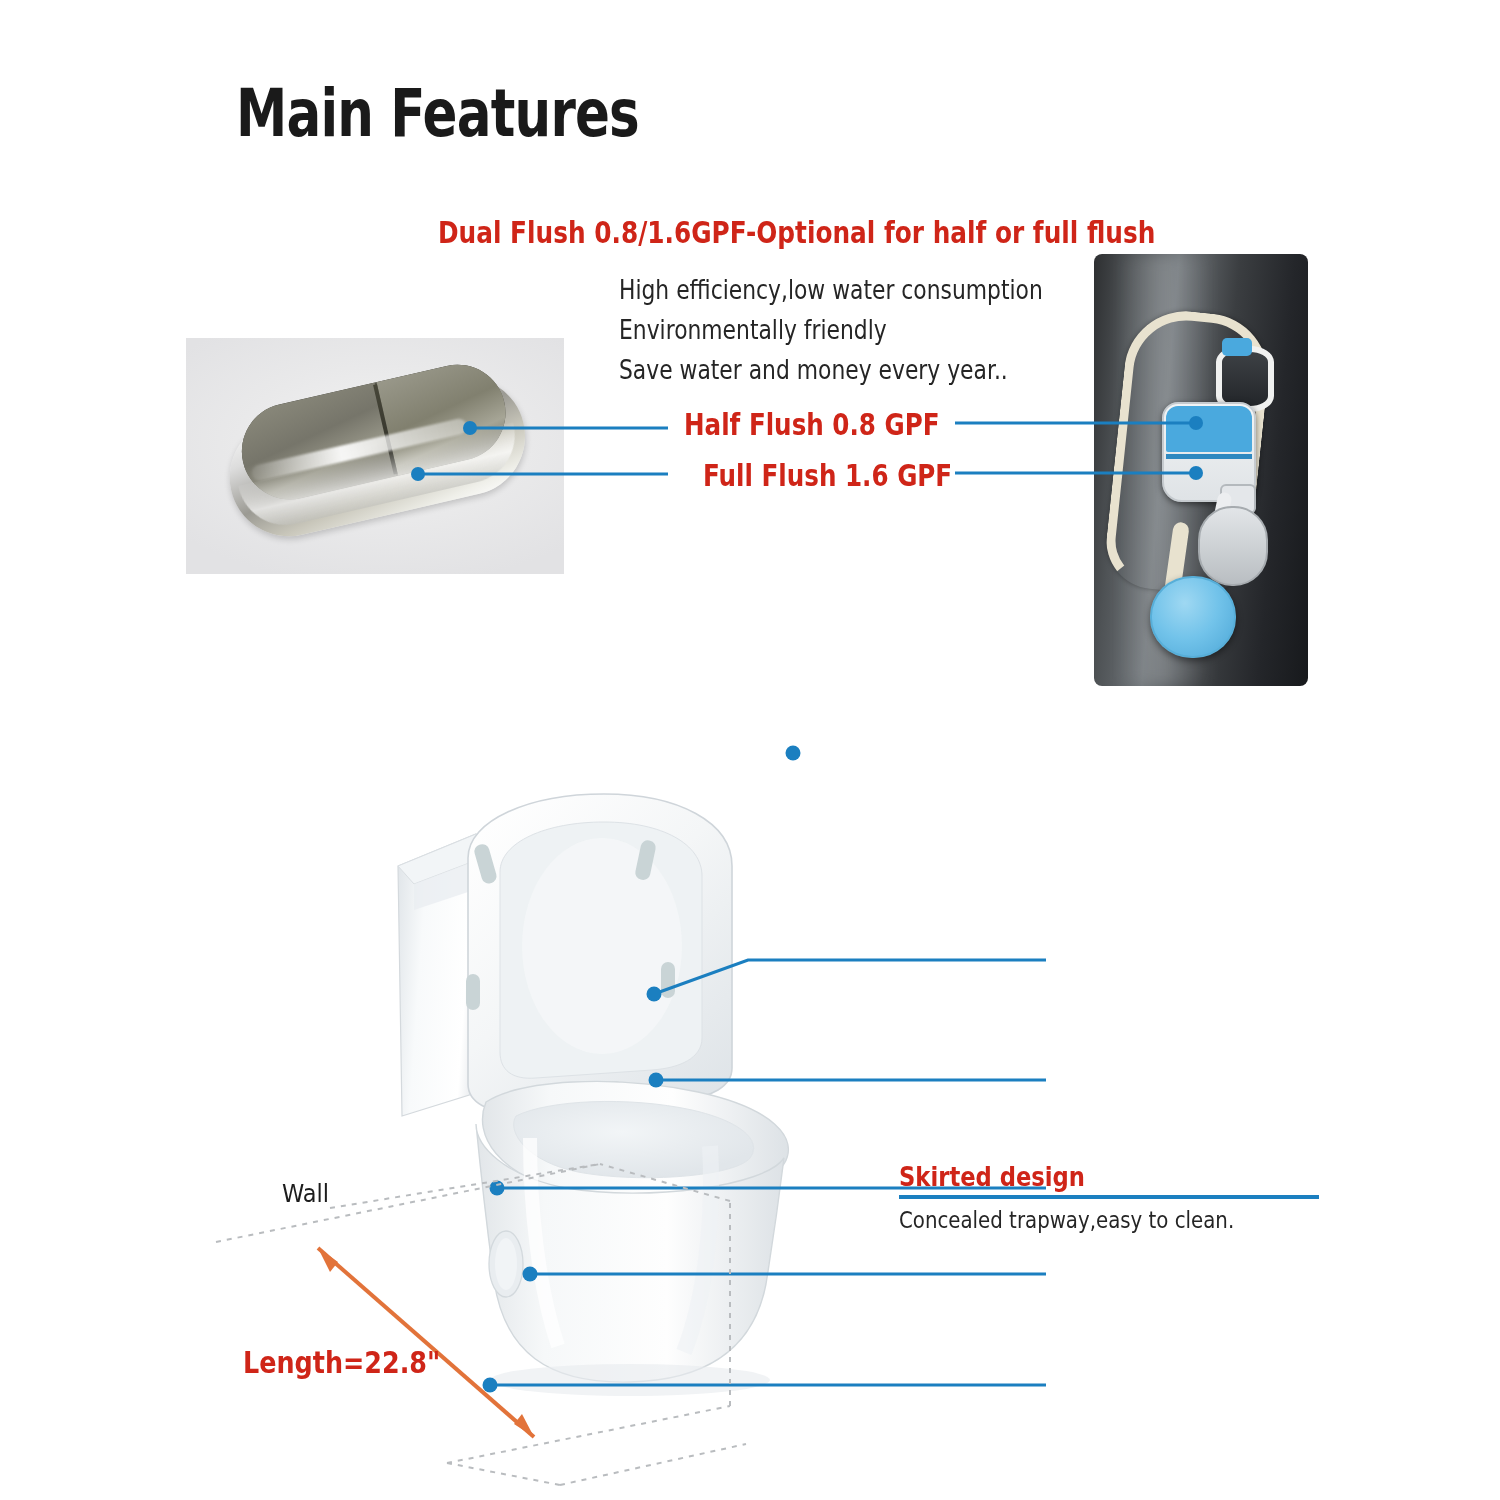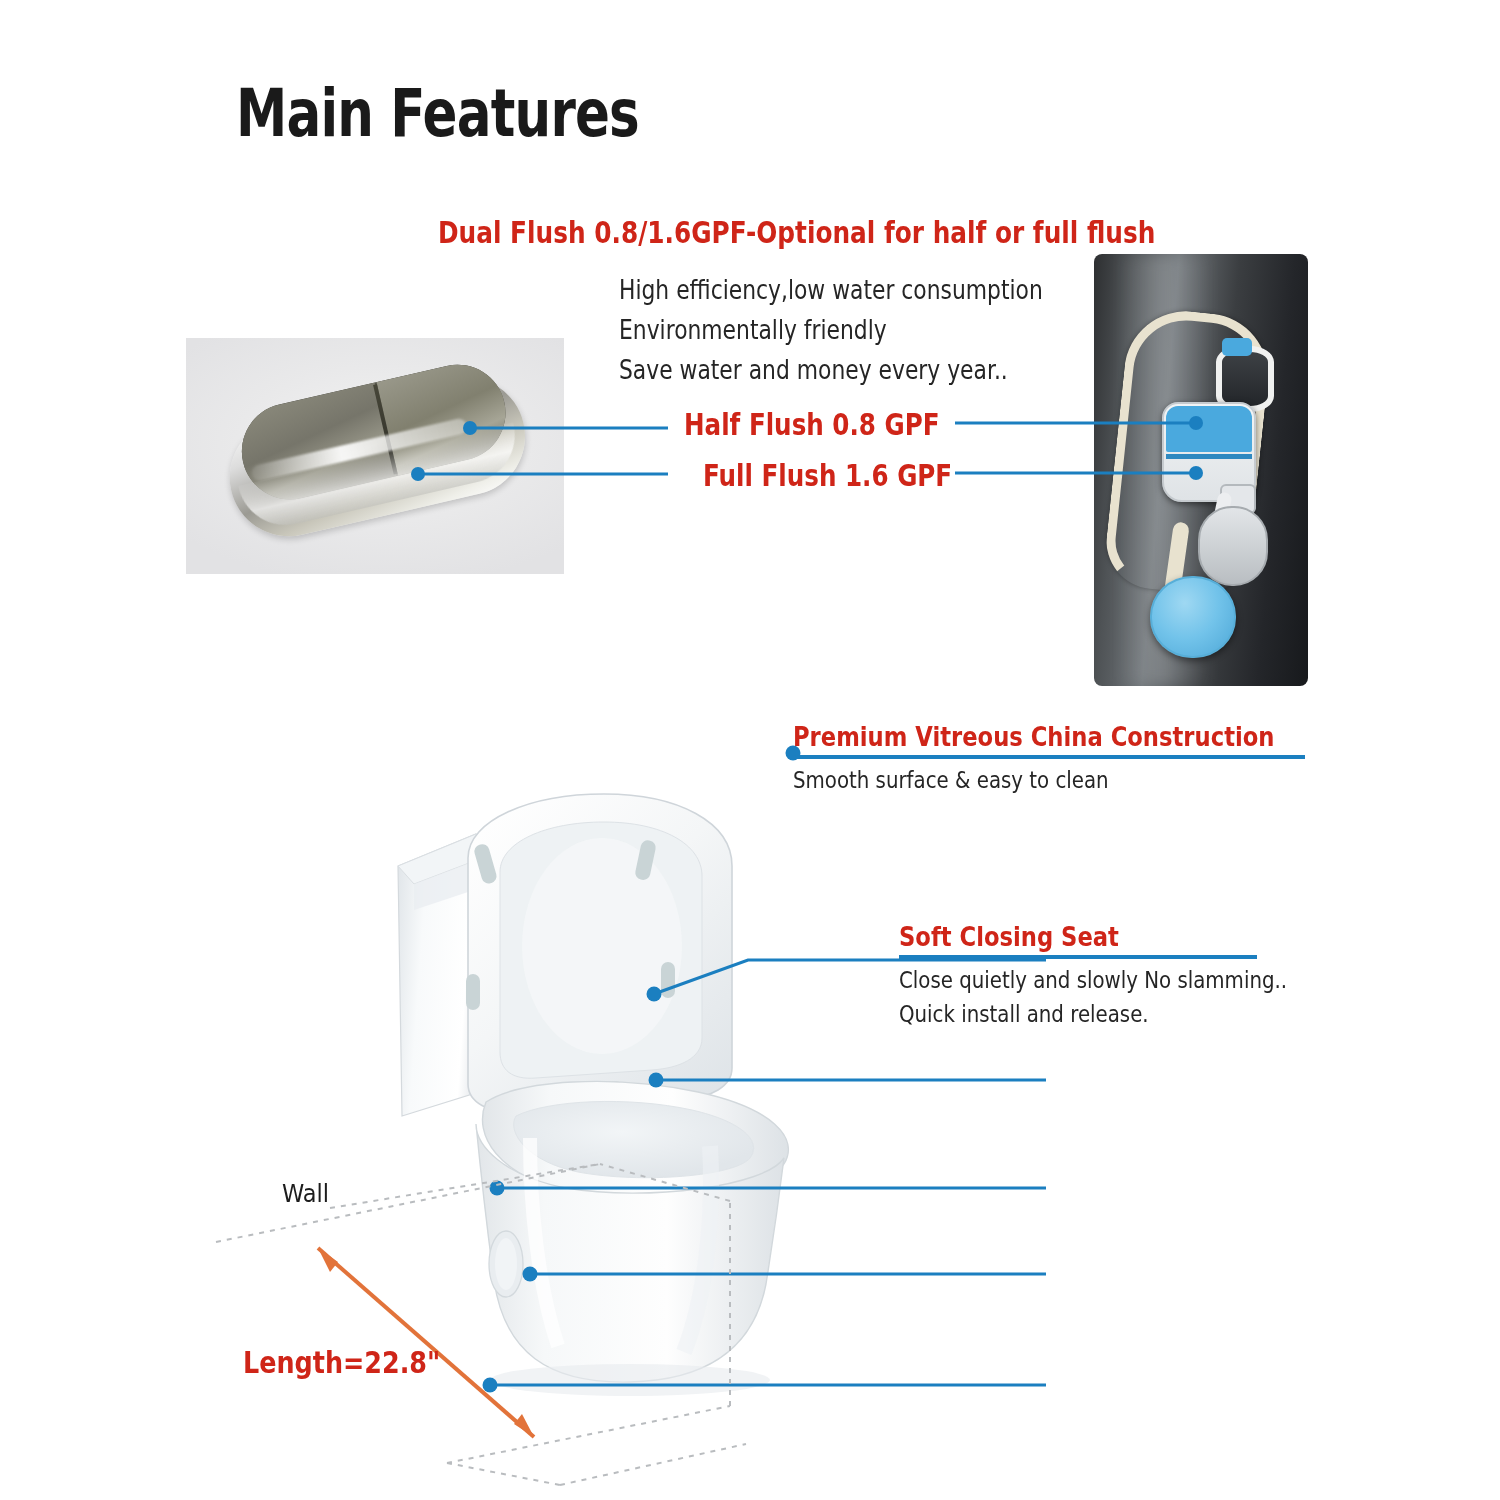--- a/index.html
+++ b/index.html
@@ -381,37 +381,29 @@
     <g>
       <line x1="318" y1="1232" x2="534" y2="1421" stroke="#e2733a" stroke-width="4"></line>
       <polygon points="318,1232 338,1246 330,1256" fill="#e2733a"></polygon>
       <polygon points="534,1421 514,1408 522,1398" fill="#e2733a"></polygon>
     </g>
   </svg>
 
   <div class="flushlbl" style="left:684px;top:391px;">Half Flush 0.8 GPF</div>
   <div class="flushlbl" style="left:703px;top:442px;">Full Flush 1.6 GPF</div>
 
-  <div class="callout" style="left:793px;top:706px;width:512px;">
-    <div class="ch">Premium Vitreous China Construction</div>
-    <div class="cu" style="width:512px;"></div>
+
+
+
+  <div class="callout" style="left:899px;top:1146px;width:420px;">
+    <div class="ch">Skirted design</div>
+    <div class="cu" style="width:420px;"></div>
     <div class="cd">
-      <div>Smooth surface &amp;  easy to clean</div>
+      <div>Concealed trapway,easy to clean.</div>
     </div>
   </div>
 
-  <div class="callout" style="left:899px;top:906px;width:358px;">
-    <div class="ch">Soft Closing Seat</div>
-    <div class="cu" style="width:358px;"></div>
-    <div class="cd">
-      <div>Close quietly and slowly No slamming..</div>
-      <div>Quick install and release.</div>
-    </div>
-  </div>
-
-
-
 
 
   <div class="abs" id="wall-label">Wall</div>
   <div class="abs" id="length-label">Length=22.8"</div>
 
 </div>
 
 </body></html>

